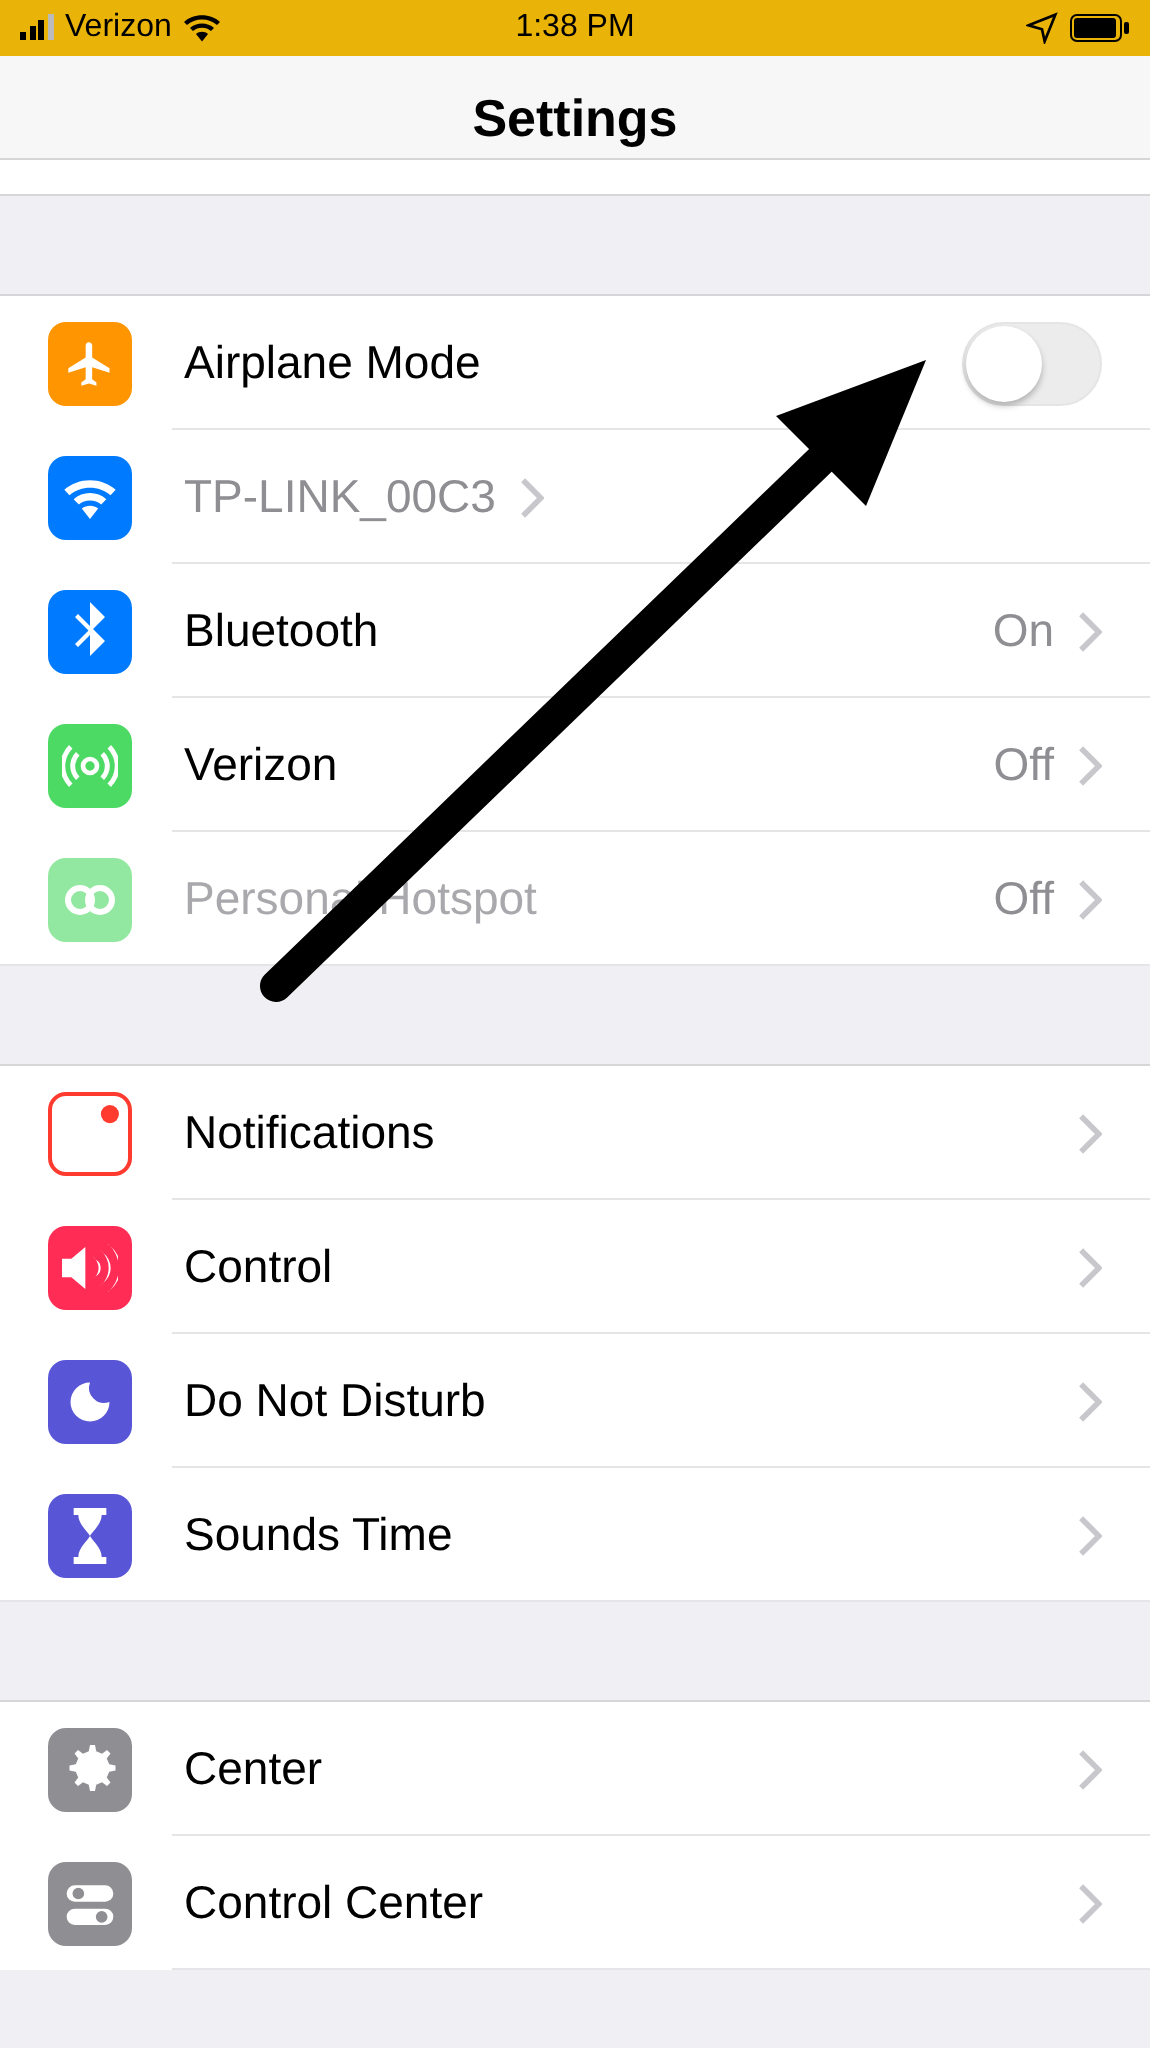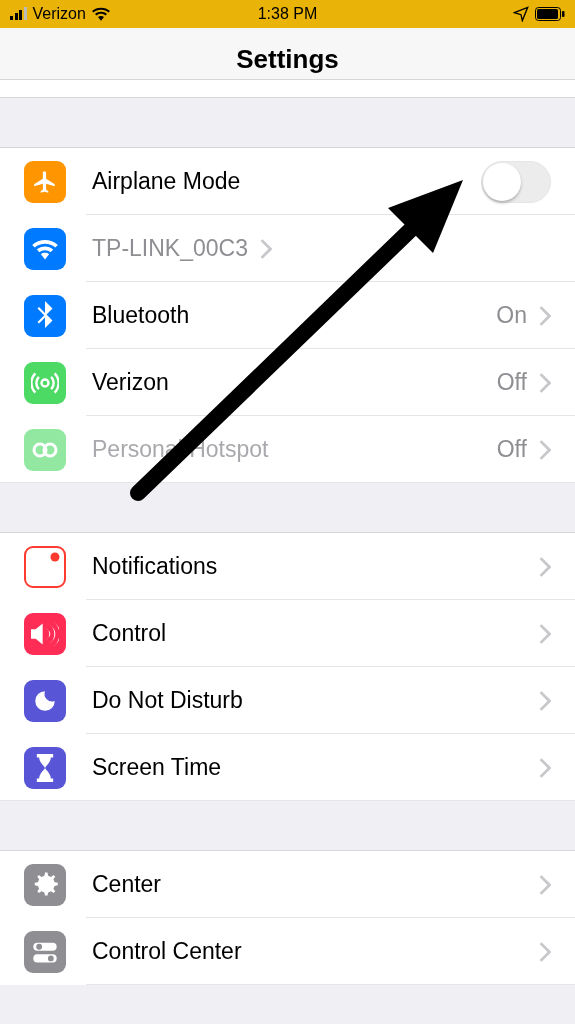--- a/index.html
+++ b/index.html
@@ -280,21 +280,21 @@
     </div>
   <div class="separator"></div>
 </div>
 
 <div class="row group-end">
   <div class="icon-box" style="background:#5856D6">
     <svg width="20" height="28" viewBox="0 0 16 24">
         <path d="M1 0 L15 0 L15 3 L13 3 C13 7 9 10 8 12 C9 14 13 17 13 21 L15 21 L15 24 L1 24 L1 21 L3 21 C3 17 7 14 8 12 C7 10 3 7 3 3 L1 3 Z" fill="#FFF"></path>
       </svg>
   </div>
-  <div class="label">Screen Time</div>
+  <div class="label">Sounds Time</div>
   <div class="chevron">
       <svg width="12" height="20" viewBox="0 0 10 18">
         <path d="M1 1 L9 9 L1 17" fill="none" stroke="#C7C7CC" stroke-width="2.5"></path>
       </svg>
     </div>
   <div class="separator"></div>
 </div>
 
 <div class="group-gap"></div>
 

